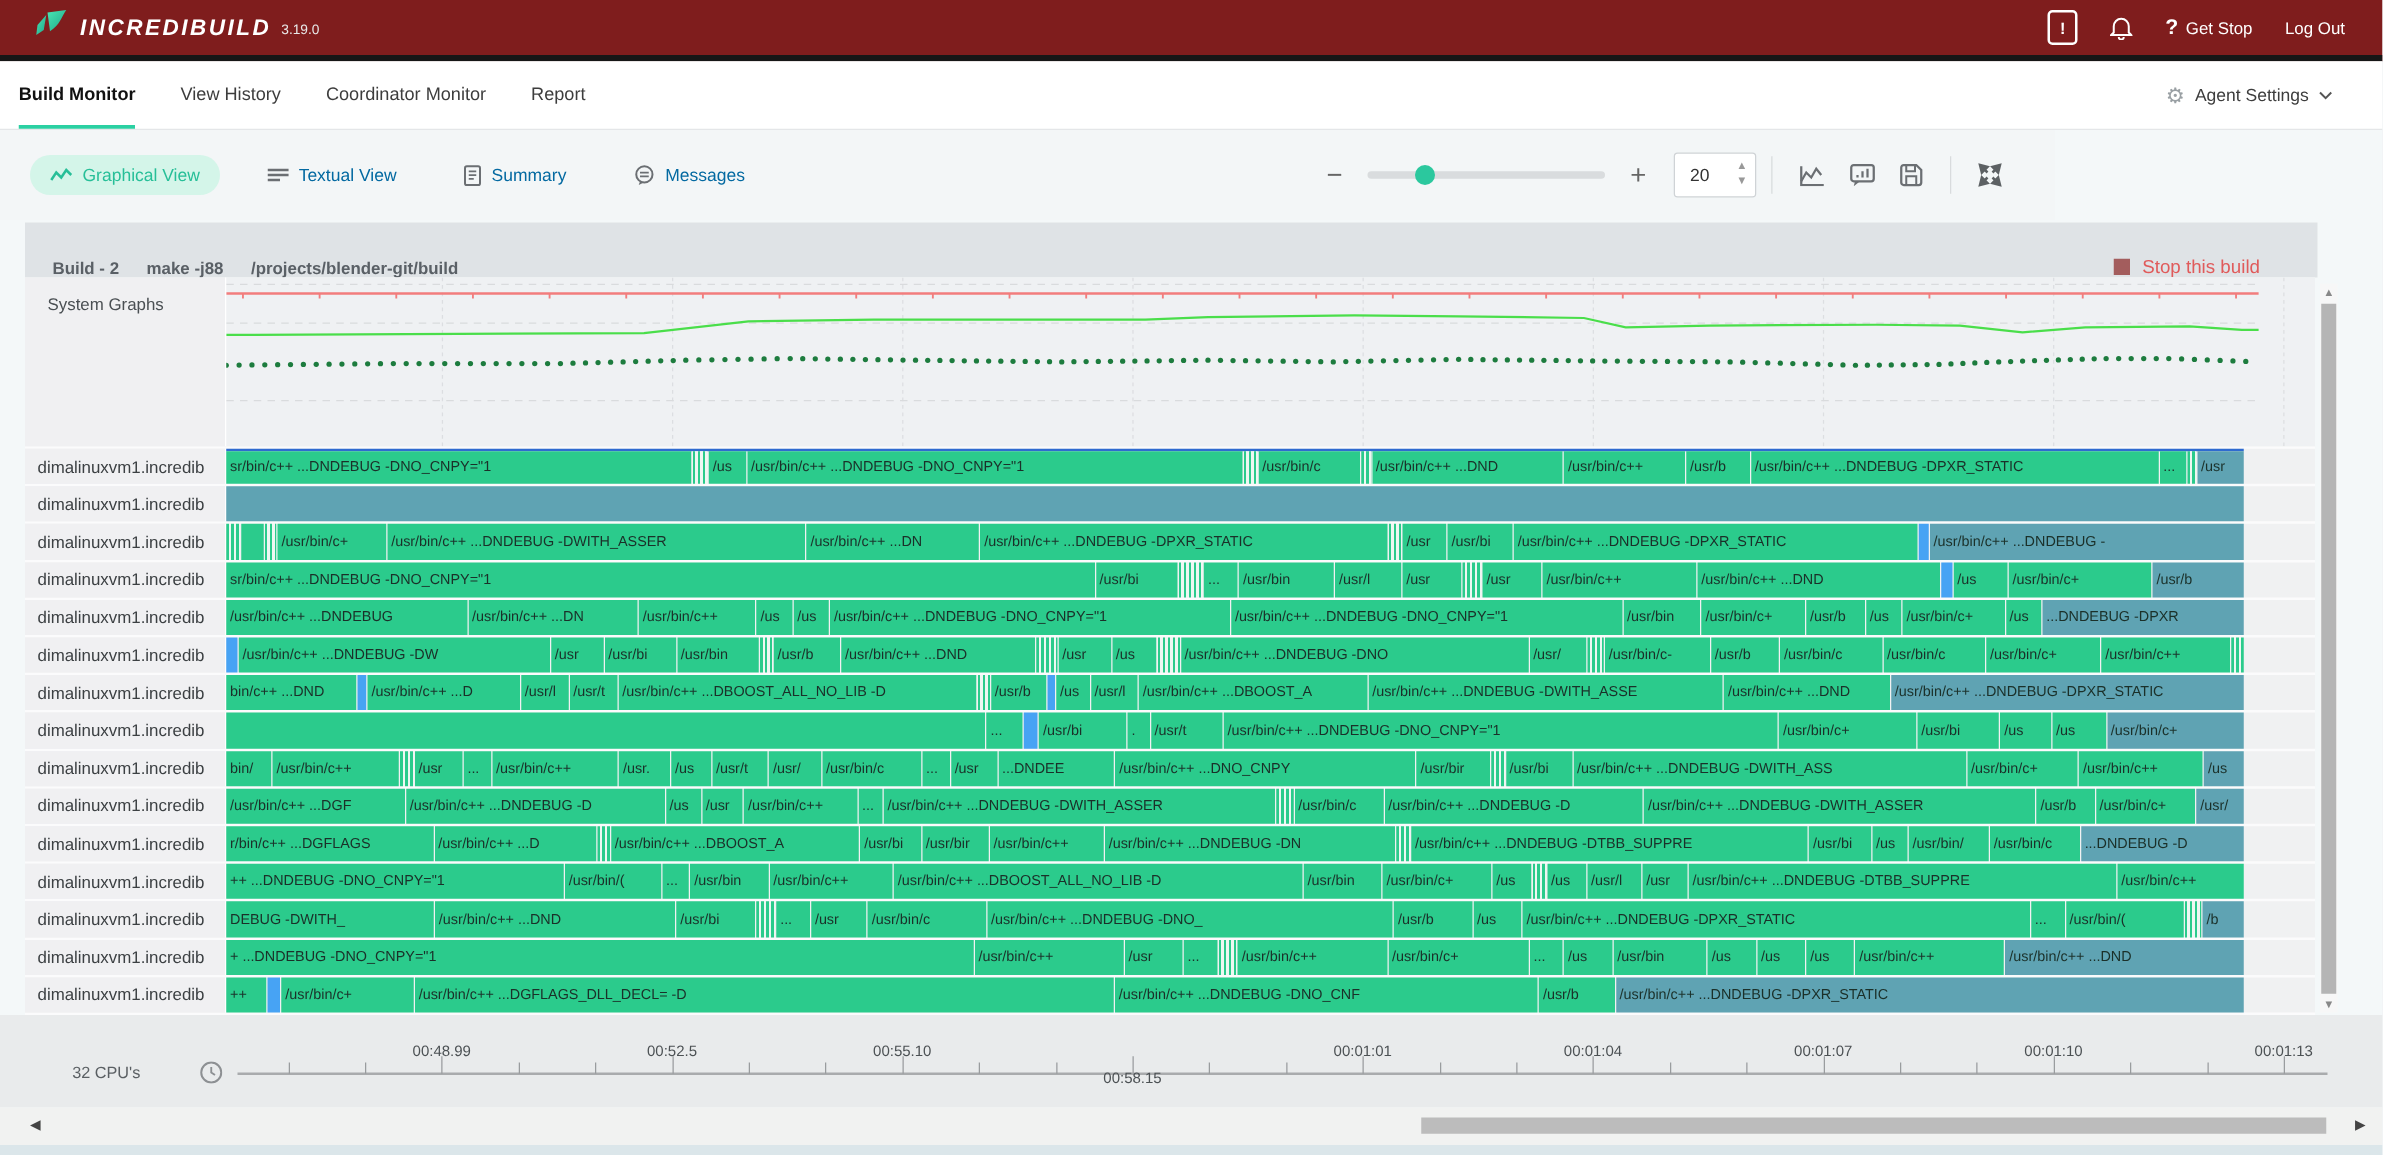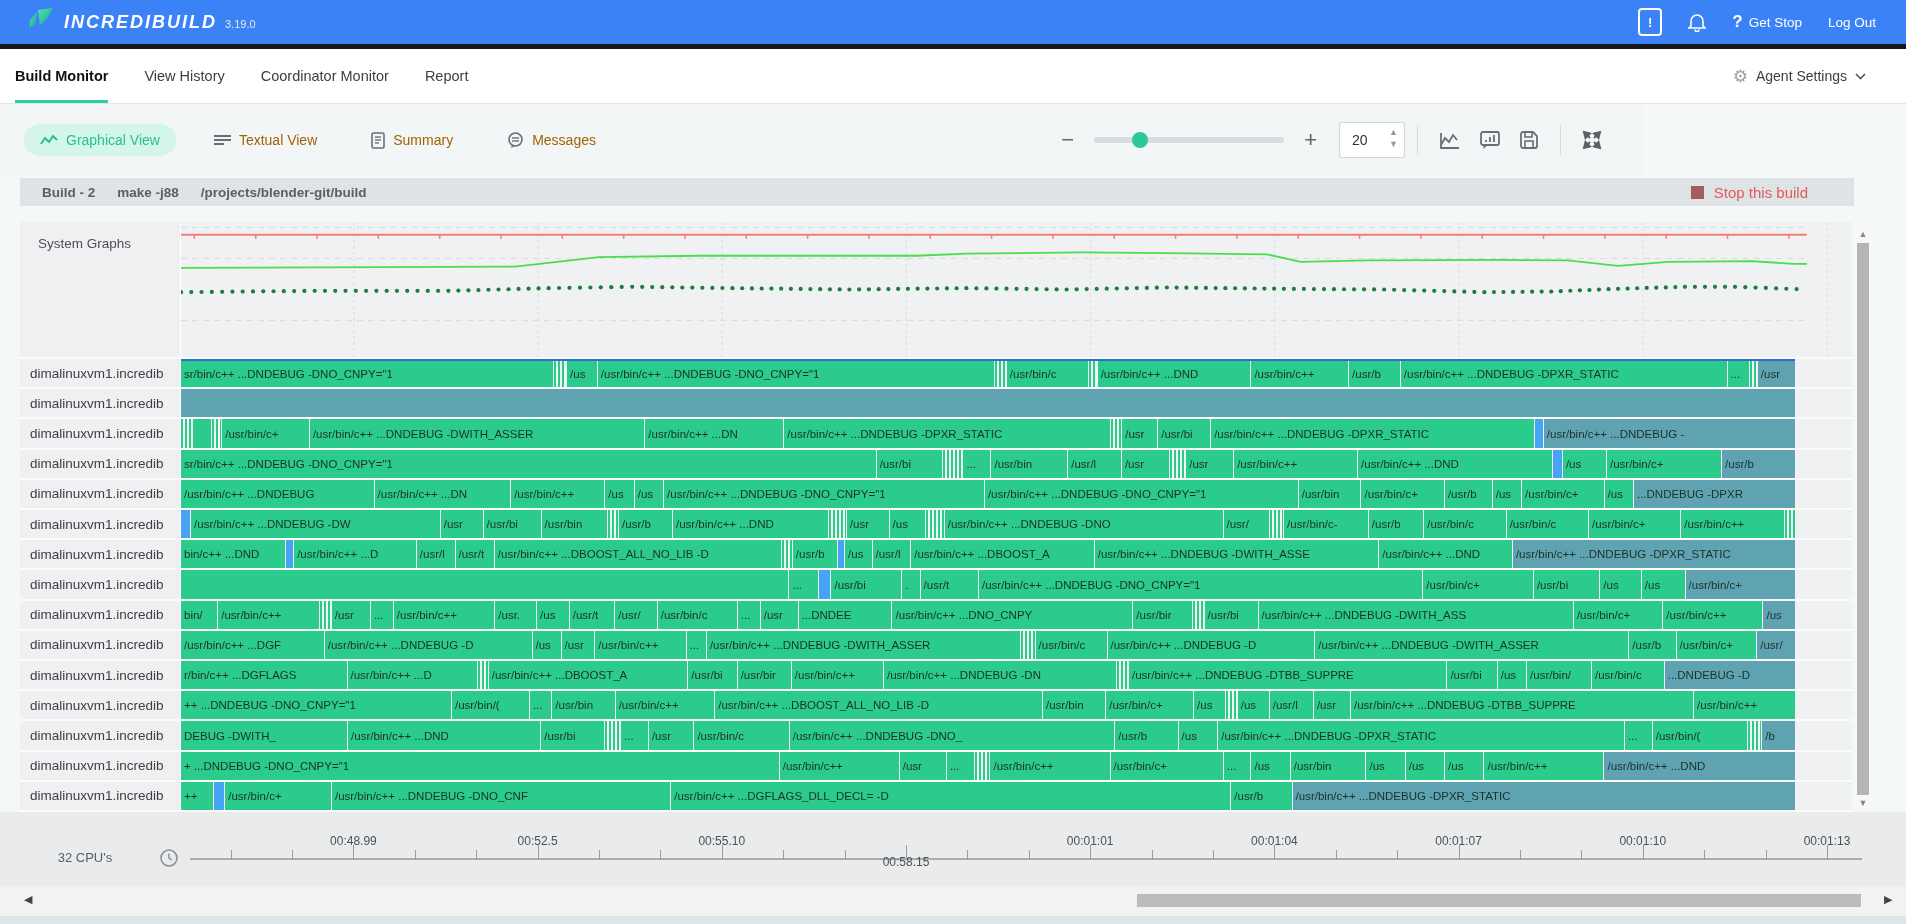--- a/index.html
+++ b/index.html
@@ -1,19 +1,19 @@
 <!DOCTYPE html>
 <html><head>
 <meta charset="utf-8">
 <style>
   html,body{margin:0;padding:0;}
   body{width:1906px;height:924px;position:relative;overflow:hidden;
        font-family:"Liberation Sans",sans-serif;background:#f4f8f9;color:#333;}
   
-  .topbar{position:absolute;left:0;top:0;width:1906px;height:44px;background:#3b82f6;
+  .topbar{position:absolute;left:0;top:0;width:1906px;height:44px;background:#7f1d1d;
           border-bottom:5px solid #161616;display:flex;align-items:center;}
   .logo-wrap{display:flex;align-items:center;margin-left:28px;}
   .brand{color:#fff;font-weight:bold;font-style:italic;font-size:18px;letter-spacing:2px;margin-left:10px;}
   .version{color:#e8e8e8;font-size:11px;margin-left:8px;margin-top:4px;}
   .top-right{margin-left:auto;display:flex;align-items:center;gap:26px;margin-right:30px;color:#fff;}
   .top-link{color:#fff;font-size:13.5px;cursor:pointer;display:flex;align-items:center;gap:6px;}
   .alert-box{width:20px;height:24px;border:2px solid #fff;border-radius:4px;color:#fff;
              font-size:13px;font-weight:bold;display:flex;align-items:center;justify-content:center;}
   .qmark{font-size:17px;font-weight:bold;}
   
@@ -22,39 +22,39 @@
   .tab{margin-left:36px;font-size:14.5px;color:#3d3d3d;height:54px;display:flex;align-items:center;
        cursor:pointer;position:relative;}
   .tab:first-child{margin-left:15px;}
   .tab.active{font-weight:bold;color:#111;}
   .tab.active:after{content:"";position:absolute;left:0;right:0;bottom:0;height:3px;background:#2bd0a2;}
   .agent-settings{margin-left:auto;margin-right:40px;display:flex;align-items:center;gap:8px;
                   color:#3d3d3d;font-size:14px;cursor:pointer;}
   
   .toolbar{position:absolute;left:0;top:104px;width:1644px;height:72px;background:#f3f6f7;
            display:flex;align-items:center;}
-  .viewbtn{display:flex;align-items:center;gap:8px;font-size:14px;color:#a16207;cursor:pointer;
+  .viewbtn{display:flex;align-items:center;gap:8px;font-size:14px;color:#0369a1;cursor:pointer;
            padding:8px 16px;border-radius:18px;margin-left:22px;}
   .viewbtn:first-child{margin-left:24px;}
   .viewbtn.active{background:#d4f5e9;color:#27bf98;}
   .zoom-area{margin-left:auto;display:flex;align-items:center;margin-right:18px;}
   .zminus,.zplus{font-size:22px;color:#666;cursor:pointer;padding:0 10px;}
   .slider{width:190px;height:6px;background:#d9dcde;border-radius:3px;position:relative;margin:0 10px;cursor:pointer;}
   .thumb{width:16px;height:16px;border-radius:50%;background:#2bc89e;position:absolute;top:-5px;left:20%;cursor:pointer;}
   .numbox{width:64px;height:34px;border:1px solid #cfd3d6;background:#fff;border-radius:3px;margin-left:12px;
           display:flex;align-items:center;position:relative;}
   .numbox input{border:none;outline:none;width:38px;font-size:14px;margin-left:10px;color:#333;
                 font-family:"Liberation Sans",sans-serif;background:transparent;}
   .spin{position:absolute;right:6px;top:3px;display:flex;flex-direction:column;line-height:12px;}
   .spin span{font-size:9px;color:#999;cursor:pointer;}
   .tool-sep{width:1px;height:30px;background:#d8dbdd;margin:0 12px;}
   .tbicon{margin:0 9px;cursor:pointer;display:flex;align-items:center;}
   
-  .buildbar{position:absolute;left:20px;top:178px;width:1834px;height:28px;background:#dfe3e6;
-            display:flex;align-items:center;font-size:13.5px;color:#5a6066;font-weight:bold;}
+  .buildbar{position:absolute;left:20px;top:178px;width:1834px;height:44px;background:#dfe3e6;
+            display:flex;align-items:flex-end;font-size:13.5px;color:#5a6066;font-weight:bold;}
   .buildbar .bb{margin-left:22px;}
   .stopbuild{margin-left:auto;margin-right:46px;display:flex;align-items:center;gap:10px;cursor:pointer;}
   .stop-square{width:13px;height:13px;background:#a35d5d;}
   .stop-label{color:#e05b5b;font-size:15px;font-weight:normal;}
   
   .content{position:absolute;left:20px;top:222px;width:1832px;height:590px;background:#f0f1f2;}
   .chartrow{display:flex;height:135px;border-bottom:2px solid #fbfbfc;}
   .chartlabel{width:160px;font-size:13.5px;color:#4a4f53;padding-top:14px;padding-left:18px;box-sizing:border-box;background:#f0f0f2;}
   .chartarea{flex:1;position:relative;background:#eff1f3;border-left:1px solid #fff;}
   .rows{display:flex;flex-direction:column;height:453px;}
@@ -748,22 +748,22 @@
           </div>
         </div>
       </div>
       <div class="row">
         <div class="rlabel">dimalinuxvm1.incredib</div>
         <div class="rtrack">
           <div class="bars">
             <div class="seg g" style="flex-grow: 16;">++</div>
             <div class="seg b" style="flex-grow: 8;"></div>
             <div class="seg g" style="flex-grow: 52;">/usr/bin/c+</div>
+            <div class="seg g" style="flex-grow: 360;">/usr/bin/c++ ...DGFLAGS_DLL_DECL= -D</div>
             <div class="seg g" style="flex-grow: 150;">/usr/bin/c++ ...DNDEBUG -DNO_CNF</div>
-            <div class="seg g" style="flex-grow: 360;">/usr/bin/c++ ...DGFLAGS_DLL_DECL= -D</div>
             <div class="seg g" style="flex-grow: 30;">/usr/b</div>
             <div class="seg t" style="flex-grow: 300;">/usr/bin/c++ ...DNDEBUG -DPXR_STATIC</div>
           </div>
         </div>
       </div>
     </div>
 </div>
 
 <div class="vscroll">
   <div class="arr">▲</div>

